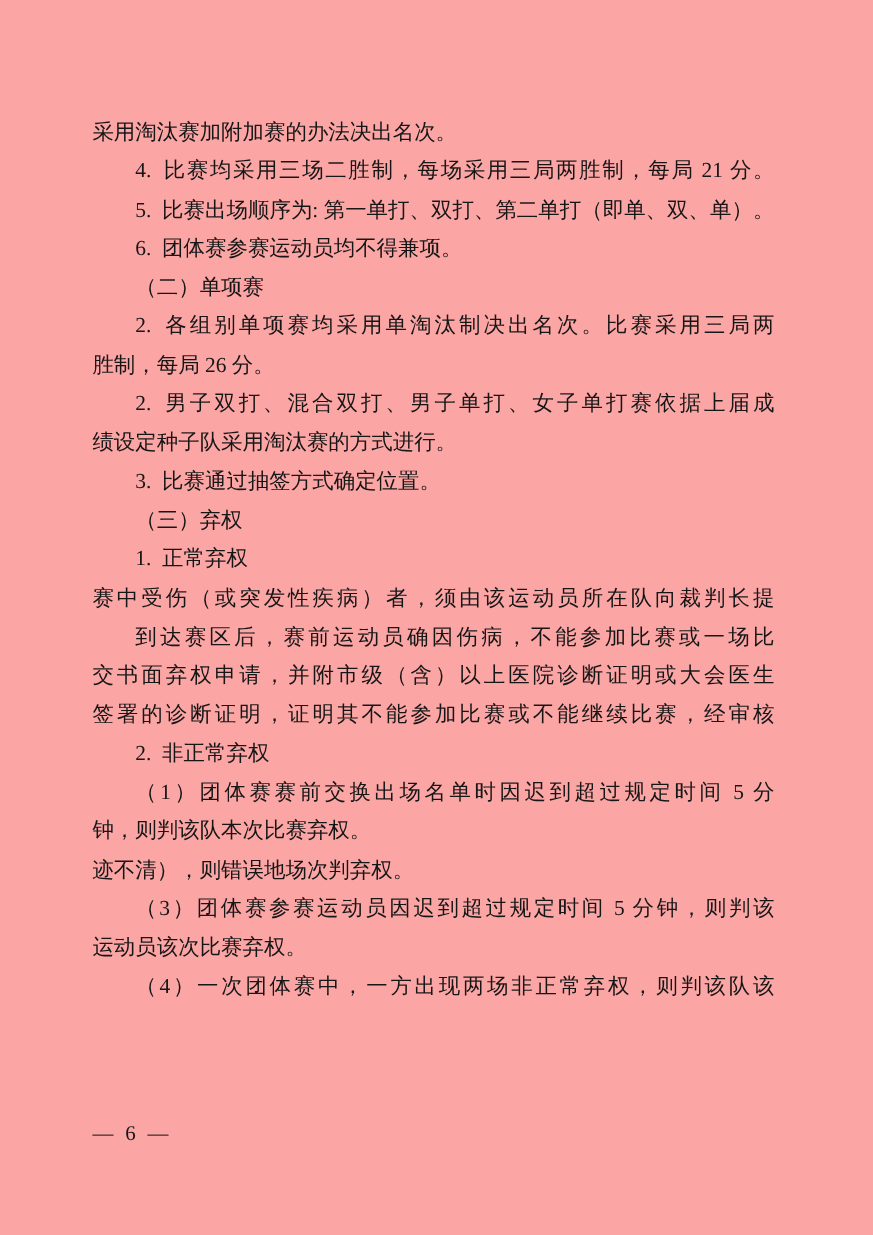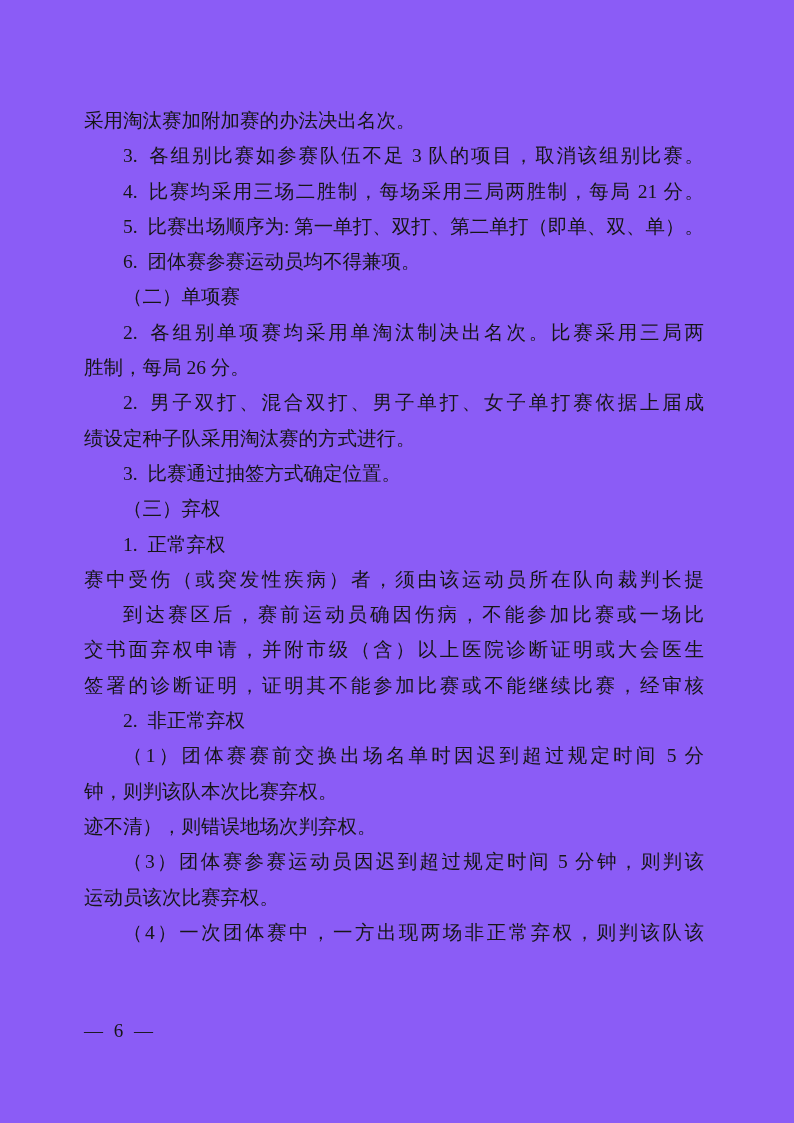--- a/index.html
+++ b/index.html
@@ -4,21 +4,21 @@
 <style>
   html, body {
     margin: 0;
     padding: 0;
     background: #ffffff;
   }
   .page {
     position: relative;
     width: 794px;
     height: 1123px;
-    background: #8b5cf6;
+    background: #fca5a5;
     overflow: hidden;
     font-family: "Liberation Serif", "DejaVu Serif", serif;
     color: #161616;
   }
   .text-block {
     position: absolute;
     left: 84px;
     top: 103px;
     width: 620px;
   }
@@ -51,21 +51,20 @@
     letter-spacing: 3px;
     color: #161616;
   }
 </style>
 </head>
 <body>
 
 <div class="page">
   <div class="text-block">
     <div class="line">采用淘汰赛加附加赛的办法决出名次。</div>
-    <div class="line i j">3. 各组别比赛如参赛队伍不足 3 队的项目，取消该组别比赛。</div>
     <div class="line i j">4. 比赛均采用三场二胜制，每场采用三局两胜制，每局 21 分。</div>
     <div class="line i j">5. 比赛出场顺序为: 第一单打、双打、第二单打（即单、双、单）。</div>
     <div class="line i">6. 团体赛参赛运动员均不得兼项。</div>
     <div class="line i h">（二）单项赛</div>
     <div class="line i j">2. 各组别单项赛均采用单淘汰制决出名次。比赛采用三局两</div>
     <div class="line">胜制，每局 26 分。</div>
     <div class="line i j">2. 男子双打、混合双打、男子单打、女子单打赛依据上届成</div>
     <div class="line">绩设定种子队采用淘汰赛的方式进行。</div>
     <div class="line i">3. 比赛通过抽签方式确定位置。</div>
     <div class="line i h">（三）弃权</div>

